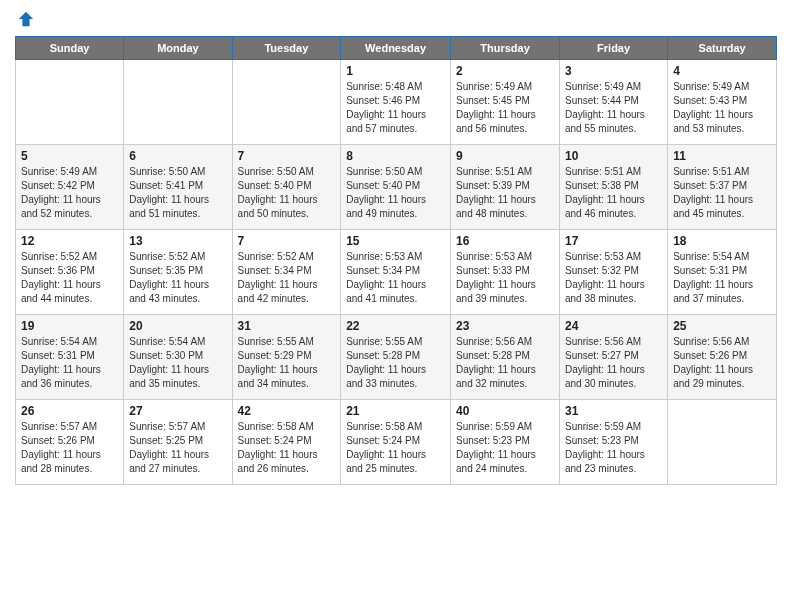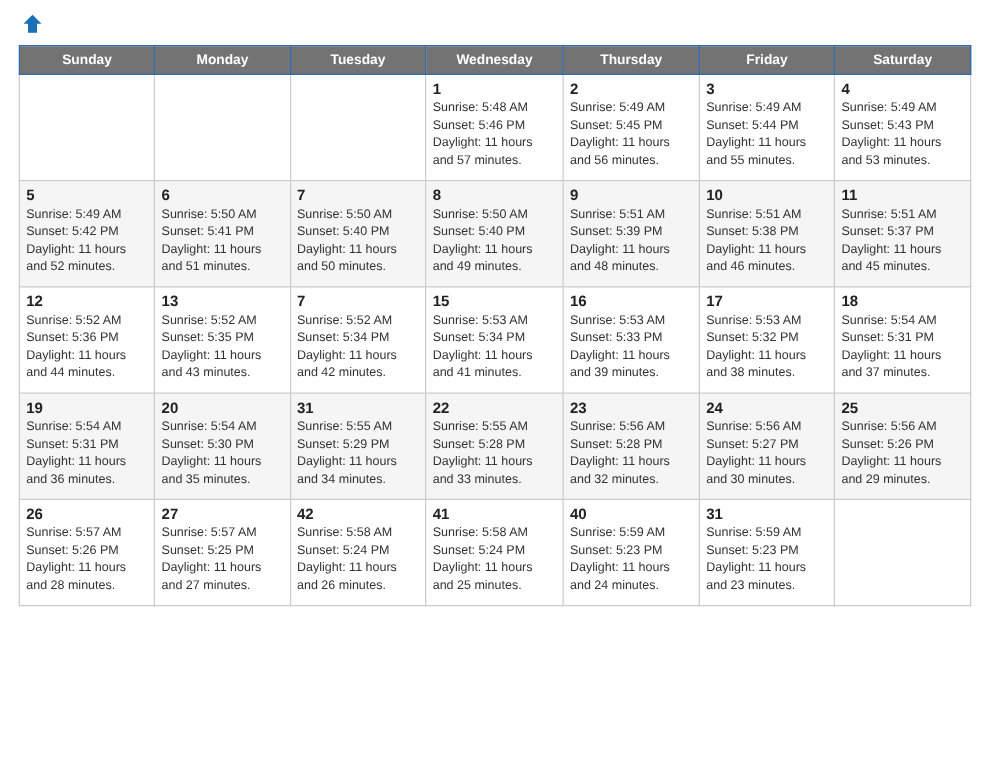--- a/index.html
+++ b/index.html
@@ -253,21 +253,21 @@
           </td>
           <td>
             <span class="day-number">27</span>
             <div class="day-info">Sunrise: 5:57 AM<br>Sunset: 5:25 PM<br>Daylight: 11 hours<br>and 27 minutes.</div>
           </td>
           <td>
             <span class="day-number">42</span>
             <div class="day-info">Sunrise: 5:58 AM<br>Sunset: 5:24 PM<br>Daylight: 11 hours<br>and 26 minutes.</div>
           </td>
           <td>
-            <span class="day-number">41</span>
+            <span class="day-number">21</span>
             <div class="day-info">Sunrise: 5:58 AM<br>Sunset: 5:24 PM<br>Daylight: 11 hours<br>and 25 minutes.</div>
           </td>
           <td>
             <span class="day-number">40</span>
             <div class="day-info">Sunrise: 5:59 AM<br>Sunset: 5:23 PM<br>Daylight: 11 hours<br>and 24 minutes.</div>
           </td>
           <td>
             <span class="day-number">31</span>
             <div class="day-info">Sunrise: 5:59 AM<br>Sunset: 5:23 PM<br>Daylight: 11 hours<br>and 23 minutes.</div>
           </td>

